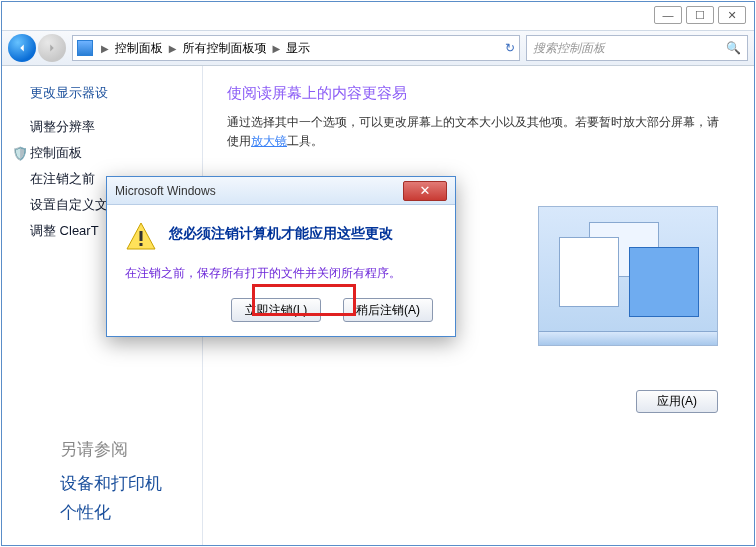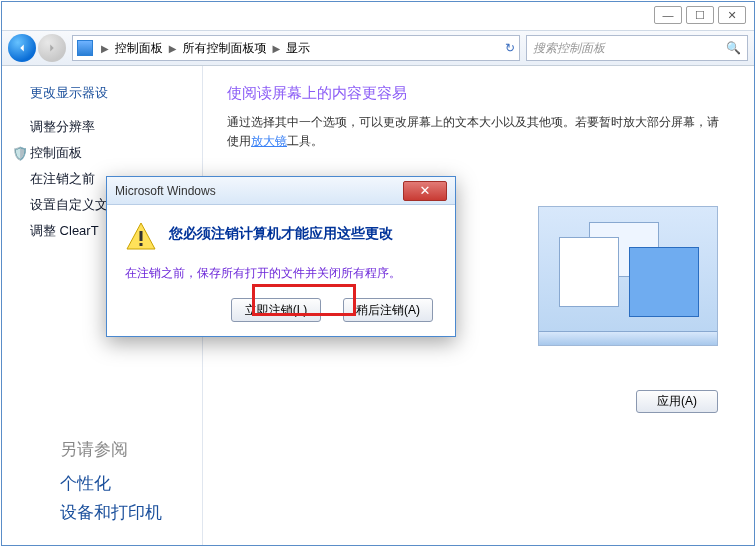--- a/index.html
+++ b/index.html
@@ -111,22 +111,22 @@
         </div>
       <div class="sidebar-item">
           <span>设置自定义文</span>
         </div>
       <div class="sidebar-item">
           <span>调整 ClearT</span>
         </div>
 
       <div class="sidebar-see-also">
         <div class="hdr">另请参阅</div>
+        <div class="lnk">设备和打印机</div>
         <div class="lnk">个性化</div>
-        <div class="lnk">设备和打印机</div>
       </div>
     </div>
 
     <div class="main-panel">
       <div class="main-heading">使阅读屏幕上的内容更容易</div>
       <div class="main-desc">
         <span>通过选择其中一个选项，可以更改屏幕上的文本大小以及其他项。若要暂时放大部分屏幕，请使用</span><a href="#">放大镜</a><span>工具。</span>
       </div>
 
       <div class="preview-box">

